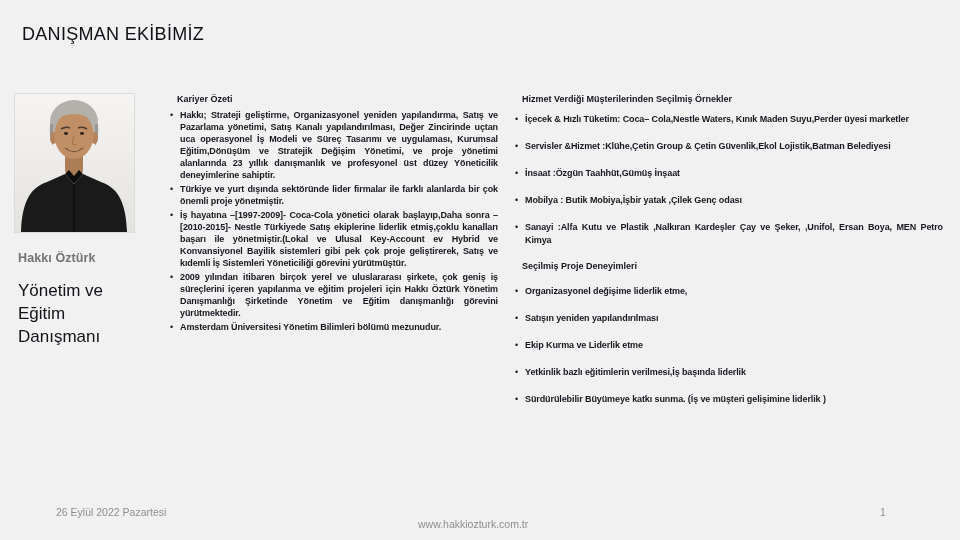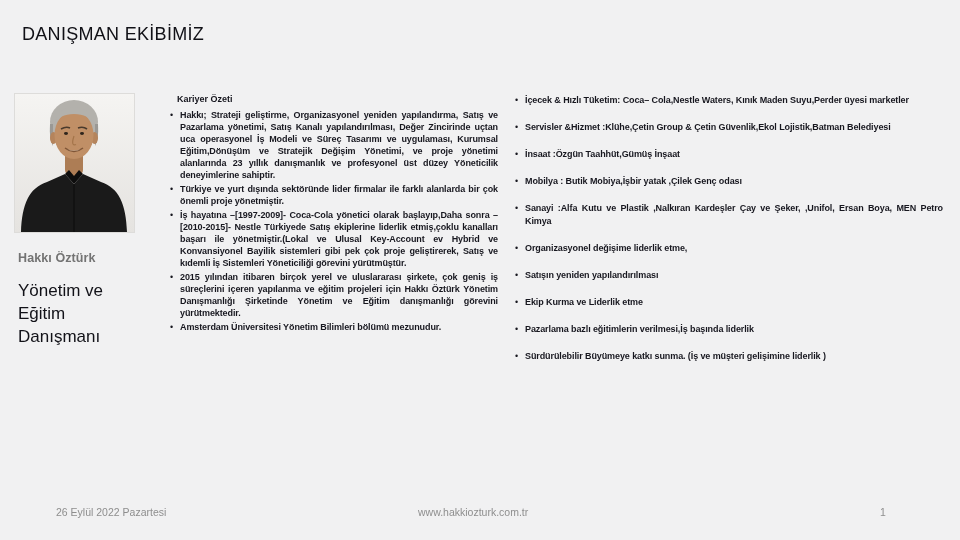--- a/index.html
+++ b/index.html
@@ -68,21 +68,21 @@
     font-size:9px; font-weight:700; line-height:13px; color:#17171f;
     text-align:justify; letter-spacing:-0.1px;
   }
   .right-col .projects-heading{ margin-top:12px; margin-bottom:14px; }
 
   .footer-date{
     position:absolute; left:56px; top:506px;
     font-size:10.5px; color:#8e8e8e;
   }
   .footer-site{
-    position:absolute; left:418px; top:506px;
+    position:absolute; left:418px; top:518px;
     font-size:10.5px; color:#8e8e8e;
   }
   .footer-page{
     position:absolute; left:880px; top:506px;
     font-size:10.5px; color:#8e8e8e;
   }
 </style>
 </head>
 <body>
 
@@ -144,30 +144,31 @@
       <li>
         <span class="marker">•</span>
         <span class="btext">Türkiye ve yurt dışında sektöründe lider firmalar ile farklı alanlarda bir çok önemli proje yönetmiştir.</span>
       </li>
       <li>
         <span class="marker">•</span>
         <span class="btext">İş hayatına –[1997-2009]- Coca-Cola yönetici olarak başlayıp,Daha sonra –[2010-2015]- Nestle Türkiyede Satış ekiplerine liderlik etmiş,çoklu kanalları başarı ile yönetmiştir.(Lokal ve Ulusal Key-Account ev Hybrid ve Konvansiyonel Bayilik sistemleri gibi pek çok proje geliştirerek, Satış ve kıdemli İş Sistemleri Yöneticiliği görevini yürütmüştür.</span>
       </li>
       <li>
         <span class="marker">•</span>
-        <span class="btext">2015 yılından itibaren   birçok yerel ve uluslararası şirkete, çok geniş iş süreçlerini içeren yapılanma ve eğitim  projeleri  için Hakkı Öztürk Yönetim Danışmanlığı Şirketinde  Yönetim ve Eğitim danışmanlığı görevini yürütmektedir.</span>
+        <span class="btext">2009 yılından itibaren   birçok yerel ve uluslararası şirkete, çok geniş iş süreçlerini içeren yapılanma ve eğitim  projeleri  için Hakkı Öztürk Yönetim Danışmanlığı Şirketinde  Yönetim ve Eğitim danışmanlığı görevini yürütmektedir.</span>
       </li>
       <li>
         <span class="marker">•</span>
         <span class="btext">Amsterdam Üniversitesi Yönetim Bilimleri bölümü mezunudur.</span>
       </li>
     </ul>
   </div>
 
   <div class="right-col">
+    <div class="sec-heading">Hizmet Verdiği Müşterilerinden Seçilmiş Örnekler</div>
     <ul class="bullets">
       <li>
         <span class="marker">•</span>
         <span class="btext">İçecek &amp; Hızlı Tüketim: Coca– Cola,Nestle Waters, Kınık Maden Suyu,Perder üyesi marketler</span>
       </li>
       <li>
         <span class="marker">•</span>
         <span class="btext">Servisler &amp;Hizmet :Klühe,Çetin Group &amp; Çetin Güvenlik,Ekol Lojistik,Batman Belediyesi</span>
       </li>
       <li>
@@ -177,36 +178,37 @@
       <li>
         <span class="marker">•</span>
         <span class="btext">Mobilya : Butik Mobiya,İşbir yatak ,Çilek Genç odası</span>
       </li>
       <li>
         <span class="marker">•</span>
         <span class="btext">Sanayi :Alfa Kutu ve Plastik ,Nalkıran Kardeşler Çay ve Şeker, ,Unifol, Ersan Boya, MEN Petro Kimya</span>
       </li>
     </ul>
 
+    <div class="sec-heading projects-heading">Seçilmiş Proje Deneyimleri</div>
     <ul class="bullets">
       <li>
         <span class="marker">•</span>
         <span class="btext">Organizasyonel değişime liderlik etme,</span>
       </li>
       <li>
         <span class="marker">•</span>
         <span class="btext">Satışın yeniden yapılandırılması</span>
       </li>
       <li>
         <span class="marker">•</span>
         <span class="btext">Ekip Kurma ve Liderlik etme</span>
       </li>
       <li>
         <span class="marker">•</span>
-        <span class="btext">Pazarlama bazlı eğitimlerin verilmesi,İş başında liderlik</span>
+        <span class="btext">Yetkinlik bazlı eğitimlerin verilmesi,İş başında liderlik</span>
       </li>
       <li>
         <span class="marker">•</span>
         <span class="btext">Sürdürülebilir Büyümeye katkı sunma. (İş ve müşteri gelişimine liderlik )</span>
       </li>
     </ul>
   </div>
 
   <div class="footer-date">26 Eylül 2022 Pazartesi</div>
   <div class="footer-site">www.hakkiozturk.com.tr</div>

